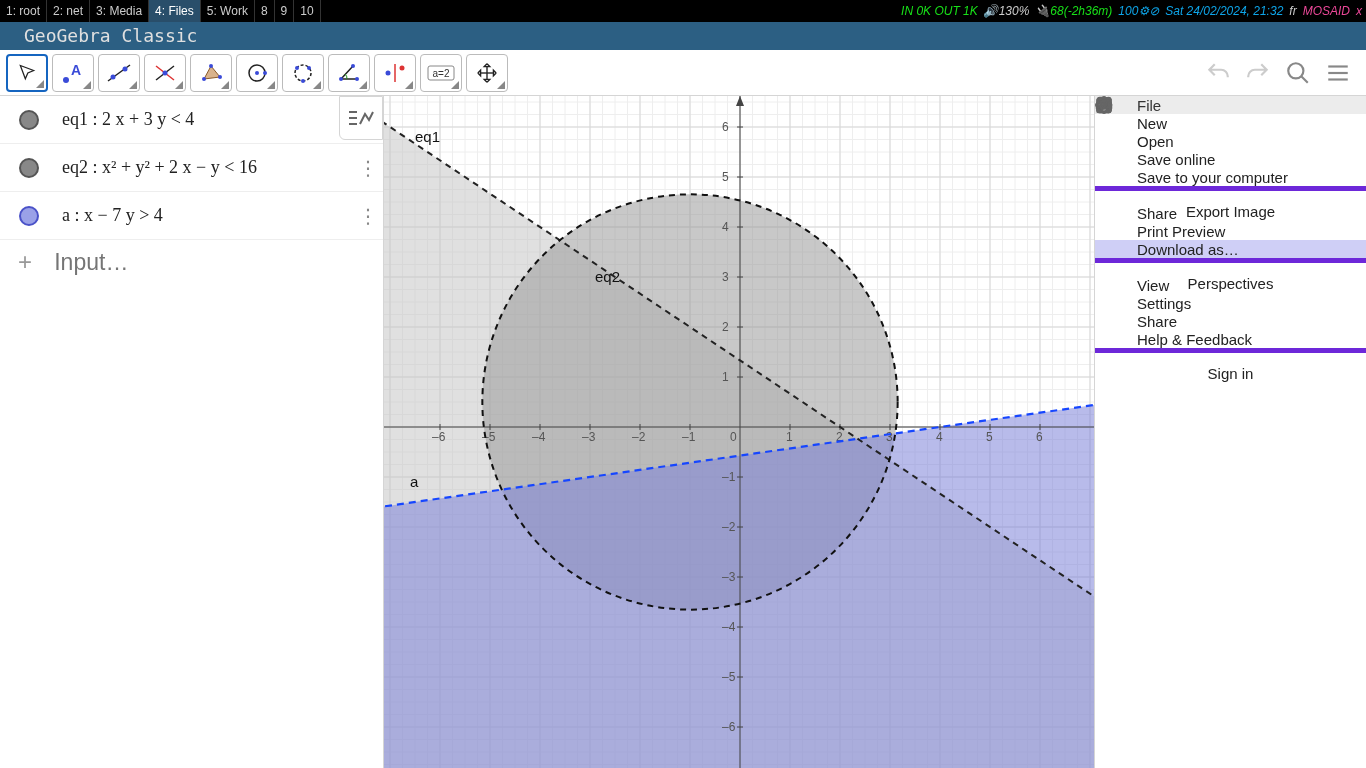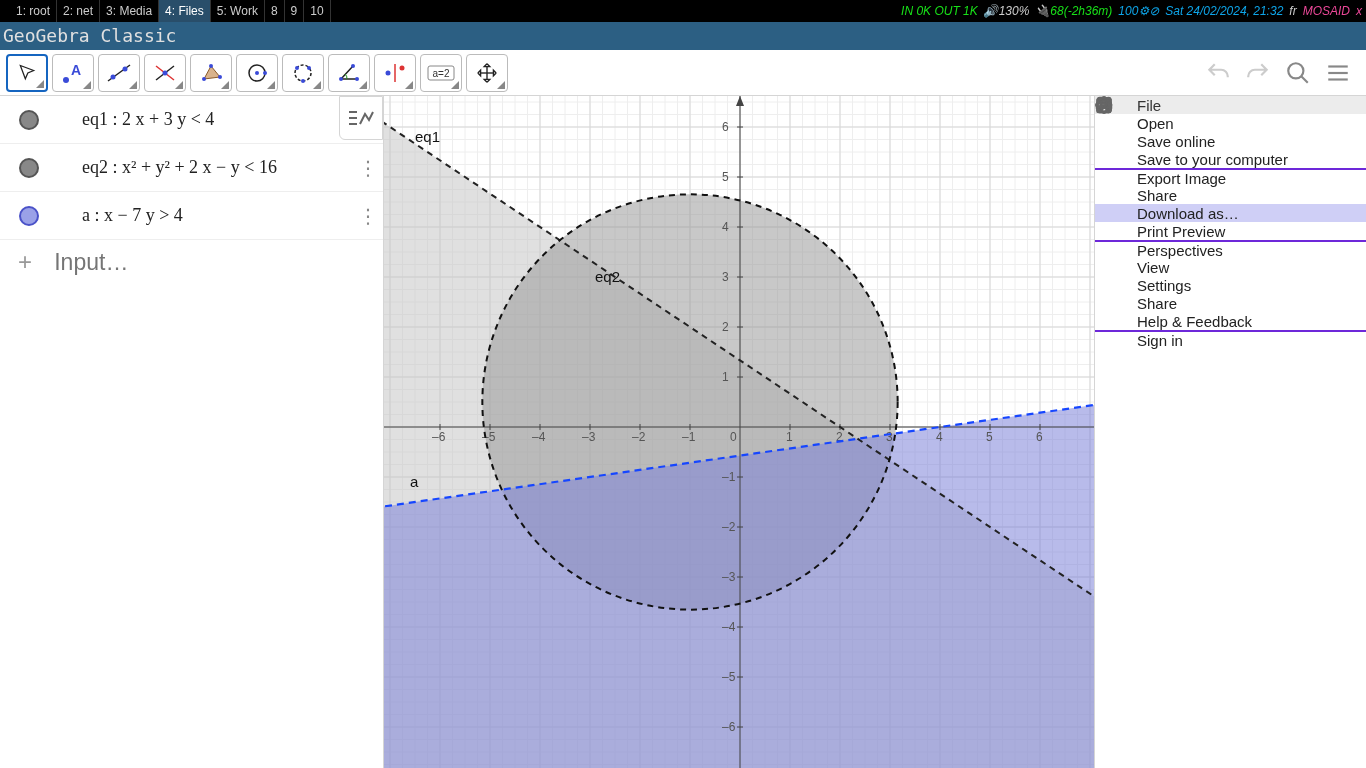--- a/index.html
+++ b/index.html
@@ -1,31 +1,31 @@
 <!DOCTYPE html>
 <html><head>
 <meta charset="utf-8">
 <style>
   * { margin:0; padding:0; box-sizing:border-box; font-family:Arial,Helvetica,sans-serif; }
   html,body { width:1366px; height:768px; overflow:hidden; background:#000; }
 
   
   #system-bar {
     height:22px; background:#000; color:#ccc; font-family:"DejaVu Sans Mono",monospace;
-    font-size:12px; line-height:22px; display:flex; justify-content:space-between;margin-left:10px;
+    font-size:12px; line-height:22px; display:flex; justify-content:space-between;
   }
   #ws-tabs { display:flex; }
   .ws-tab { padding:0 6px; border-right:1px solid #333; cursor:pointer; }
   .ws-tab.active { background:#294e6a; color:#fff; }
   #status { display:flex; gap:6px; padding-right:4px;font-style:italic; }
   .st-green{color:#18e018;} .st-yellow{color:#0ea5e9;} .st-cyan{color:#ec4899;} .st-grey{color:#ccc;}
 
   
   #win-title { height:28px; background:#2c5f83; color:#e0e0e0; font-family:monospace;
-    font-size:18px; line-height:28px; padding-left:3px; }
+    font-size:18px; line-height:28px; padding-left:24px; }
 
   
   #gg-toolbar { height:46px; background:#fff; border-bottom:1px solid #d5d5d5;
     display:flex; align-items:center; padding:0 6px; }
   .tbtn { width:42px; height:38px; border:1px solid #bbb; border-radius:4px; margin-right:4px;
     display:flex; align-items:center; justify-content:center; background:#fff; cursor:pointer;
     position:relative; }
   .tbtn.selected { border:2px solid #1565c0; }
   .tbtn.corner::after{ content:""; position:absolute; right:2px; bottom:2px;
     border:4px solid transparent; border-right-color:#888; border-bottom-color:#888;}
@@ -33,21 +33,21 @@
   .ricon { width:28px; height:28px; color:#666; cursor:pointer; display:flex; align-items:center; justify-content:center;}
   .ricon svg{width:26px;height:26px;stroke:#888;fill:none;stroke-width:2;}
   .ricon.disabled svg{stroke:#ccc;}
 
   
   #main { display:flex; height:calc(768px - 22px - 28px - 46px); }
 
   
   #algebra { width:384px; background:#fff; border-right:1px solid #d5d5d5; }
   .arow { display:flex; align-items:center; border-bottom:1px solid #eee; min-height:48px;
-    position:relative;gap:20px; }
+    position:relative; }
   .vis-cell { width:58px; display:flex; align-items:center; justify-content:center; }
   .vis-dot { width:20px; height:20px; border-radius:50%; border:2px solid #555; background:#888;}
   .vis-dot.blue { background:#9aa1e8; border-color:#4a52c8;}
   .formula { flex:1; padding:6px 4px; font-size:18px; color:#222; font-family:"Times New Roman",serif;}
   .kebab { width:30px; color:#888; font-size:20px; text-align:center; cursor:pointer;}
   .input-row { display:flex; align-items:center; min-height:44px; }
   .input-row input { border:none; outline:none; font-size:23px; color:#c2410c; width:100%; padding:6px 4px;}
   .plus { width:58px; text-align:center; font-size:24px; color:#999;}
   #style-toggle { position:absolute; top:0; right:0; width:44px; height:44px; background:#fff;
      border:1px solid #d5d5d5; border-radius:0 0 0 6px; display:flex; align-items:center;
@@ -68,21 +68,21 @@
   #zoom { position:absolute; right:12px; bottom:12px; display:flex; flex-direction:column; gap:6px;}
   .zbtn { width:42px; height:42px; border-radius:50%; background:#fff; box-shadow:0 1px 4px rgba(0,0,0,.3);
     display:flex; align-items:center; justify-content:center; cursor:pointer; color:#555;}
 
   
   #menu-panel { position:absolute; top:0; right:0; width:272px; height:100%; background:#fff;
     border-left:1px solid #d5d5d5; }
   .mrow { display:flex; align-items:center; height:18px; padding:0 12px; cursor:pointer; gap:12px;
     font-size:15px; color:#222; }
   .mrow.header { background:#ececec; font-weight:400; color:#333; }
-  .mrow.sep { border-top:2px solid #6d28d9; }
+  .mrow.sep { border-top:5px solid #6d28d9;flex-direction:column; }
   .mrow.hover { background:#cfcff6; }
   .micon { width:18px; height:18px; color:#666;}
   .micon svg{width:18px;height:18px;stroke:#666;fill:none;stroke-width:2;}
 </style>
 </head>
 <body>
 
 <div id="system-bar">
   <div id="ws-tabs">
       <div class="ws-tab">1: root</div>
@@ -527,20 +527,29 @@
               <path d="M14 2H6a2 2 0 00-2 2v16a2 2 0 002 2h12a2 2 0 002-2V8z"></path>
               <polyline points="14 2 14 8 20 8"></polyline>
             </svg>
         </span>
         <span>File</span>
       </div>
       <div id="menu-items">
           <div class="mrow">
             <span class="micon">
               <svg viewBox="0 0 24 24">
+                <line x1="12" y1="5" x2="12" y2="19"></line>
+                <line x1="5" y1="12" x2="19" y2="12"></line>
+              </svg>
+            </span>
+            <span>New</span>
+          </div>
+          <div class="mrow">
+            <span class="micon">
+              <svg viewBox="0 0 24 24">
                 <circle cx="10" cy="10" r="7"></circle>
                 <line x1="21" y1="21" x2="15" y2="15"></line>
               </svg>
             </span>
             <span>Open</span>
           </div>
           <div class="mrow">
             <span class="micon">
               <svg viewBox="0 0 24 24">
                 <path d="M6 16a4 4 0 010-8 6 6 0 0111 2 3 3 0 010 6H6z"></path>
@@ -572,39 +581,39 @@
               <svg viewBox="0 0 24 24">
                 <circle cx="18" cy="5" r="3"></circle>
                 <circle cx="6" cy="12" r="3"></circle>
                 <circle cx="18" cy="19" r="3"></circle>
                 <line x1="8.5" y1="10.5" x2="15.5" y2="6.5"></line>
                 <line x1="8.5" y1="13.5" x2="15.5" y2="17.5"></line>
               </svg>
             </span>
             <span>Share</span>
           </div>
+          <div class="mrow">
+            <span class="micon">
+              <svg viewBox="0 0 24 24">
+                <rect x="6" y="3" width="12" height="6"></rect>
+                <rect x="6" y="14" width="12" height="7"></rect>
+                <path d="M6 9H4a2 2 0 00-2 2v5h4m12 0h4v-5a2 2 0 00-2-2h-2"></path>
+              </svg>
+            </span>
+            <span>Print Preview</span>
+          </div>
           <div class="mrow hover">
             <span class="micon">
               <svg viewBox="0 0 24 24">
                 <polyline points="7 11 12 16 17 11"></polyline>
                 <line x1="12" y1="4" x2="12" y2="16"></line>
                 <line x1="4" y1="20" x2="20" y2="20"></line>
               </svg>
             </span>
             <span>Download as…</span>
-          </div>
-          <div class="mrow">
-            <span class="micon">
-              <svg viewBox="0 0 24 24">
-                <rect x="6" y="3" width="12" height="6"></rect>
-                <rect x="6" y="14" width="12" height="7"></rect>
-                <path d="M6 9H4a2 2 0 00-2 2v5h4m12 0h4v-5a2 2 0 00-2-2h-2"></path>
-              </svg>
-            </span>
-            <span>Print Preview</span>
           </div>
           <div class="mrow sep">
             <span class="micon">
               <svg viewBox="0 0 24 24">
                 <circle cx="6" cy="6" r="3"></circle>
                 <circle cx="18" cy="6" r="3"></circle>
                 <circle cx="6" cy="18" r="3"></circle>
                 <circle cx="18" cy="18" r="3"></circle>
               </svg>
             </span>

